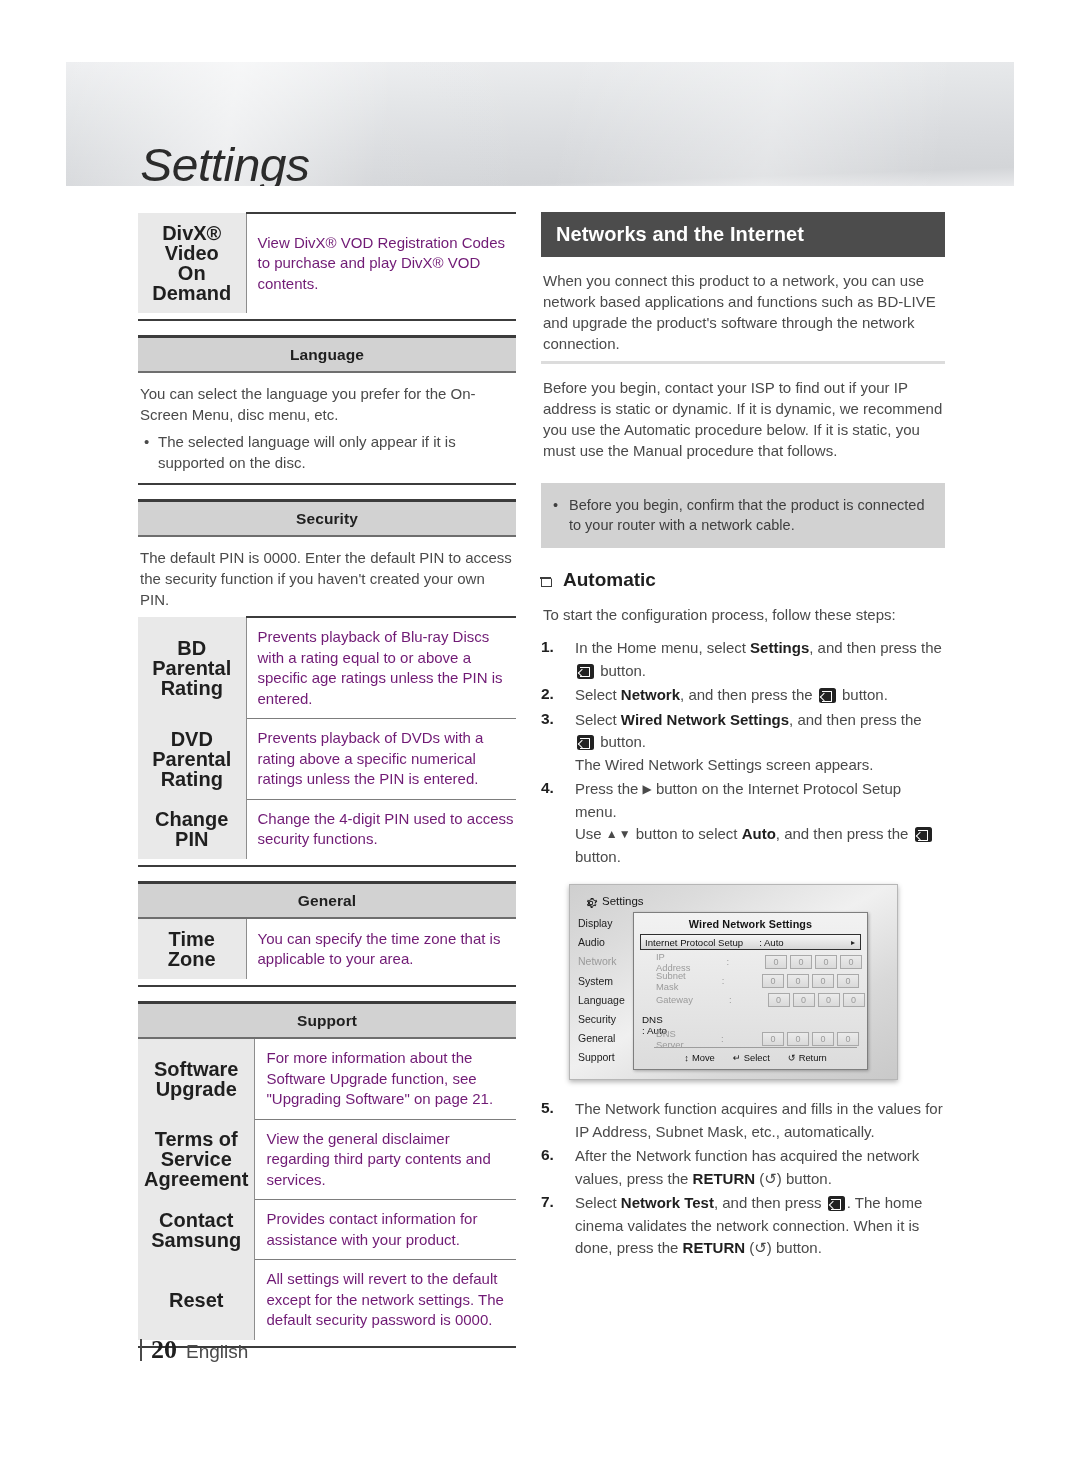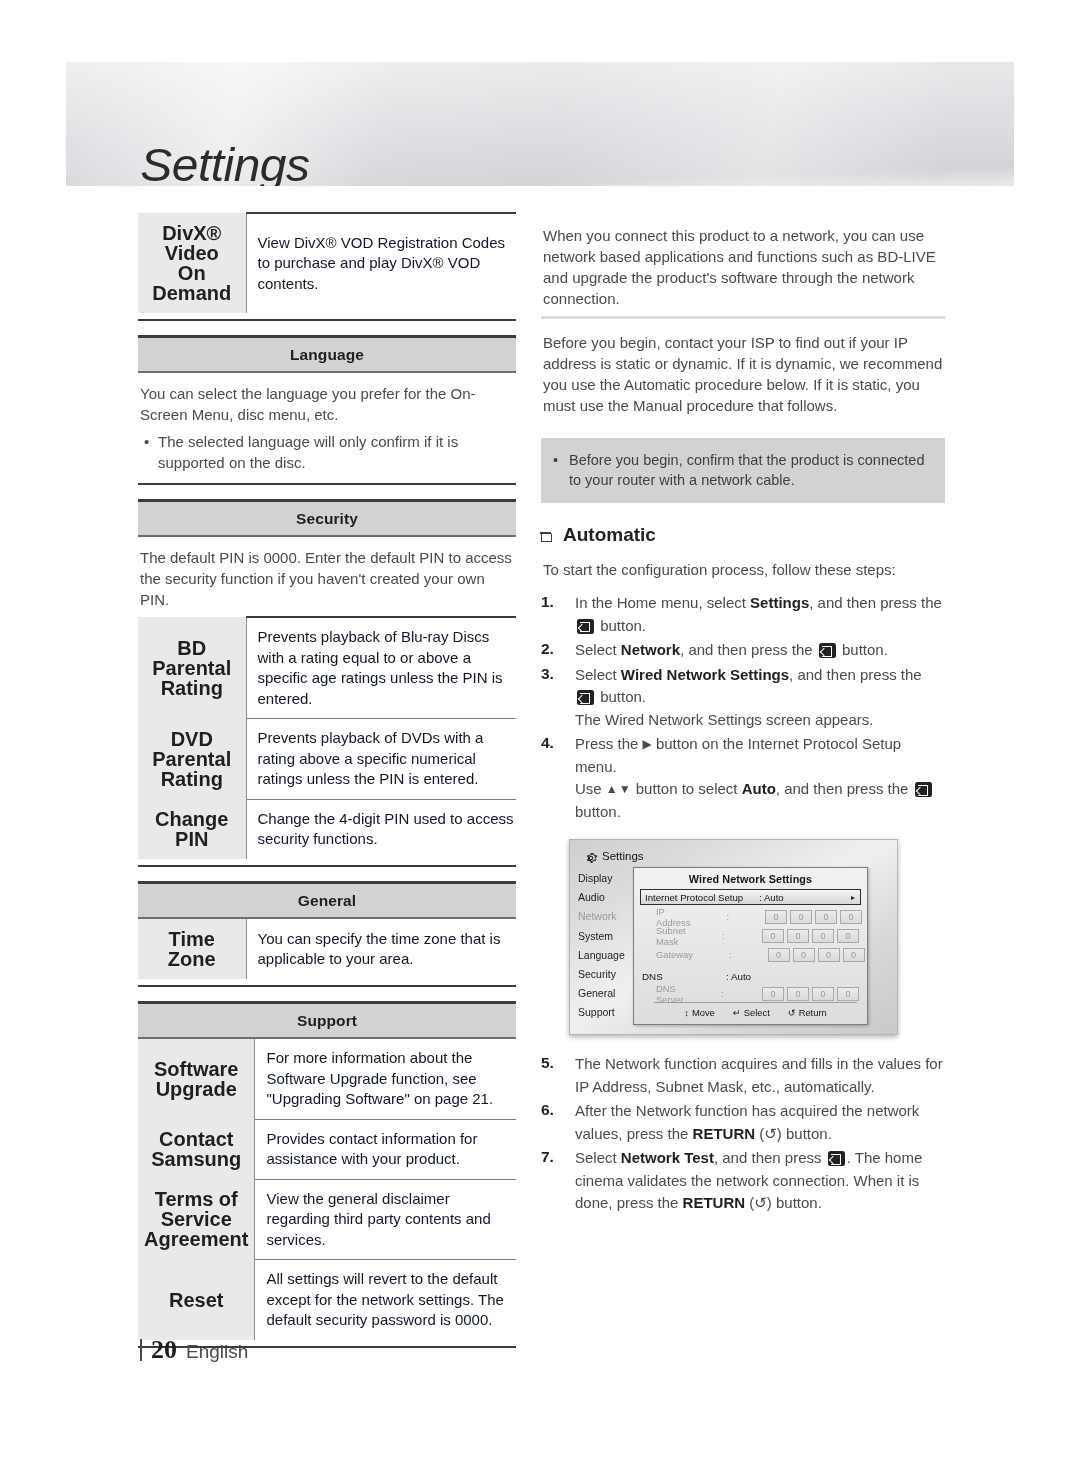--- a/index.html
+++ b/index.html
@@ -53,21 +53,21 @@
     color: #1f1f1f;
     text-align: center;
     line-height: 20px;
     padding: 10px 6px !important;
     border-right: 1px solid #8d8d8d;
   }
   .desc-cell {
     padding: 9px 0 9px 11px !important;
     font-size: 15px;
     line-height: 20.5px;
-    color: #0f172a;
+    color: #701a75;
   }
   .row-top-desc { border-top: 2px solid #3c3c3c; }
   .row-top-thin { border-top: 1px solid #7d7d7d; }
 
   
   .sec-bar {
     background: #d2d2d2;
     border-top: 3px solid #3c3c3c;
     border-bottom: 2px solid #6e6e6e;
     text-align: center;
@@ -230,23 +230,23 @@
   .tv-field .fcolon { width: 12px; }
   .tv-boxes { display:flex; gap: 3px; }
   .tv-box {
     width: 22px; height: 14px;
     background: linear-gradient(180deg,#ebebeb,#dadada);
     border: 1px solid #a9a9a9;
     font-size: 9px; color:#9b9b9b;
     display:flex; align-items:center; justify-content:center;
   }
   .tv-row-dns {
-    display:flex; align-items:flex-end;
+    display:flex; align-items:flex-start;
     margin: 7px 8px 0 8px; height: 13px;
-    font-size: 9.8px; color:#131313;
+    font-size: 9.8px; color:#131313;flex-direction:column;
   }
   .tv-row-dns .dname { width: 84px; font-weight:500; }
   .tv-row-dns .dval { }
   #tv-footer {
     position:absolute; left: 20px; right: 10px; bottom: 6px;
     border-top: 1px solid #9d9d9d;
     padding-top: 4px;
     display:flex; justify-content: center; gap: 18px;
     font-size: 9.4px; color:#131313;
   }
@@ -282,21 +282,21 @@
   </tbody>
     </table>
   <div class="rule-thick"></div>
 
   <div class="sec-gap"></div>
 
   <div class="sec-bar">Language</div>
   <div class="body-para">You can select the language you prefer for the On-Screen Menu, disc menu, etc.</div>
   <div class="bullet-line">
     <span class="bullet-dot">•</span>
-    <span>The selected language will only confirm if it is supported on the disc.</span>
+    <span>The selected language will only appear if it is supported on the disc.</span>
   </div>
   <div class="rule-thick"></div>
 
   <div class="sec-gap"></div>
 
   <div class="sec-bar">Security</div>
   <div class="body-para">The default PIN is 0000. Enter the default PIN to access the security function if you haven't created your own PIN.</div>
 
   <table class="tbl">
     <tbody>
@@ -346,46 +346,47 @@
     <tbody>
         <tr>
       <td class="lbl-cell">
         <div>Software</div>
         <div>Upgrade</div>
       </td>
       <td class="desc-cell">For more information about the Software Upgrade function, see "Upgrading Software" on page 21.</td>
     </tr>
     <tr>
       <td class="lbl-cell">
-        <div>Contact</div>
-        <div>Samsung</div>
-      </td>
-      <td class="desc-cell row-top-thin">Provides contact information for assistance with your product.</td>
-    </tr>
-    <tr>
-      <td class="lbl-cell">
         <div>Terms of</div>
         <div>Service</div>
         <div>Agreement</div>
       </td>
       <td class="desc-cell row-top-thin">View the general disclaimer regarding third party contents and services.</td>
+    </tr>
+    <tr>
+      <td class="lbl-cell">
+        <div>Contact</div>
+        <div>Samsung</div>
+      </td>
+      <td class="desc-cell row-top-thin">Provides contact information for assistance with your product.</td>
     </tr>
     <tr>
       <td class="lbl-cell">
         <div>Reset</div>
       </td>
       <td class="desc-cell row-top-thin">All settings will revert to the default except for the network settings. The default security password is 0000.</td>
     </tr>
   </tbody>
     </table>
   <div class="rule-thick"></div>
 </div>
 
 <div id="right-col">
 
+  <div id="chapter-bar">Networks and the Internet</div>
 
   <div class="r-para">When you connect this product to a network, you can use network based applications and functions such as BD-LIVE and upgrade the product's software through the network connection.</div>
 
   <div id="h2-rule"></div>
 
   <div class="r-para">Before you begin, contact your ISP to find out if your IP address is static or dynamic. If it is dynamic, we recommend you use the Automatic procedure below. If it is static, you must use the Manual procedure that follows.</div>
 
   <div class="note-box">
     <span class="bullet-dot">•</span>
     <span>Before you begin, confirm that the product is connected to your router with a network cable.</span>

